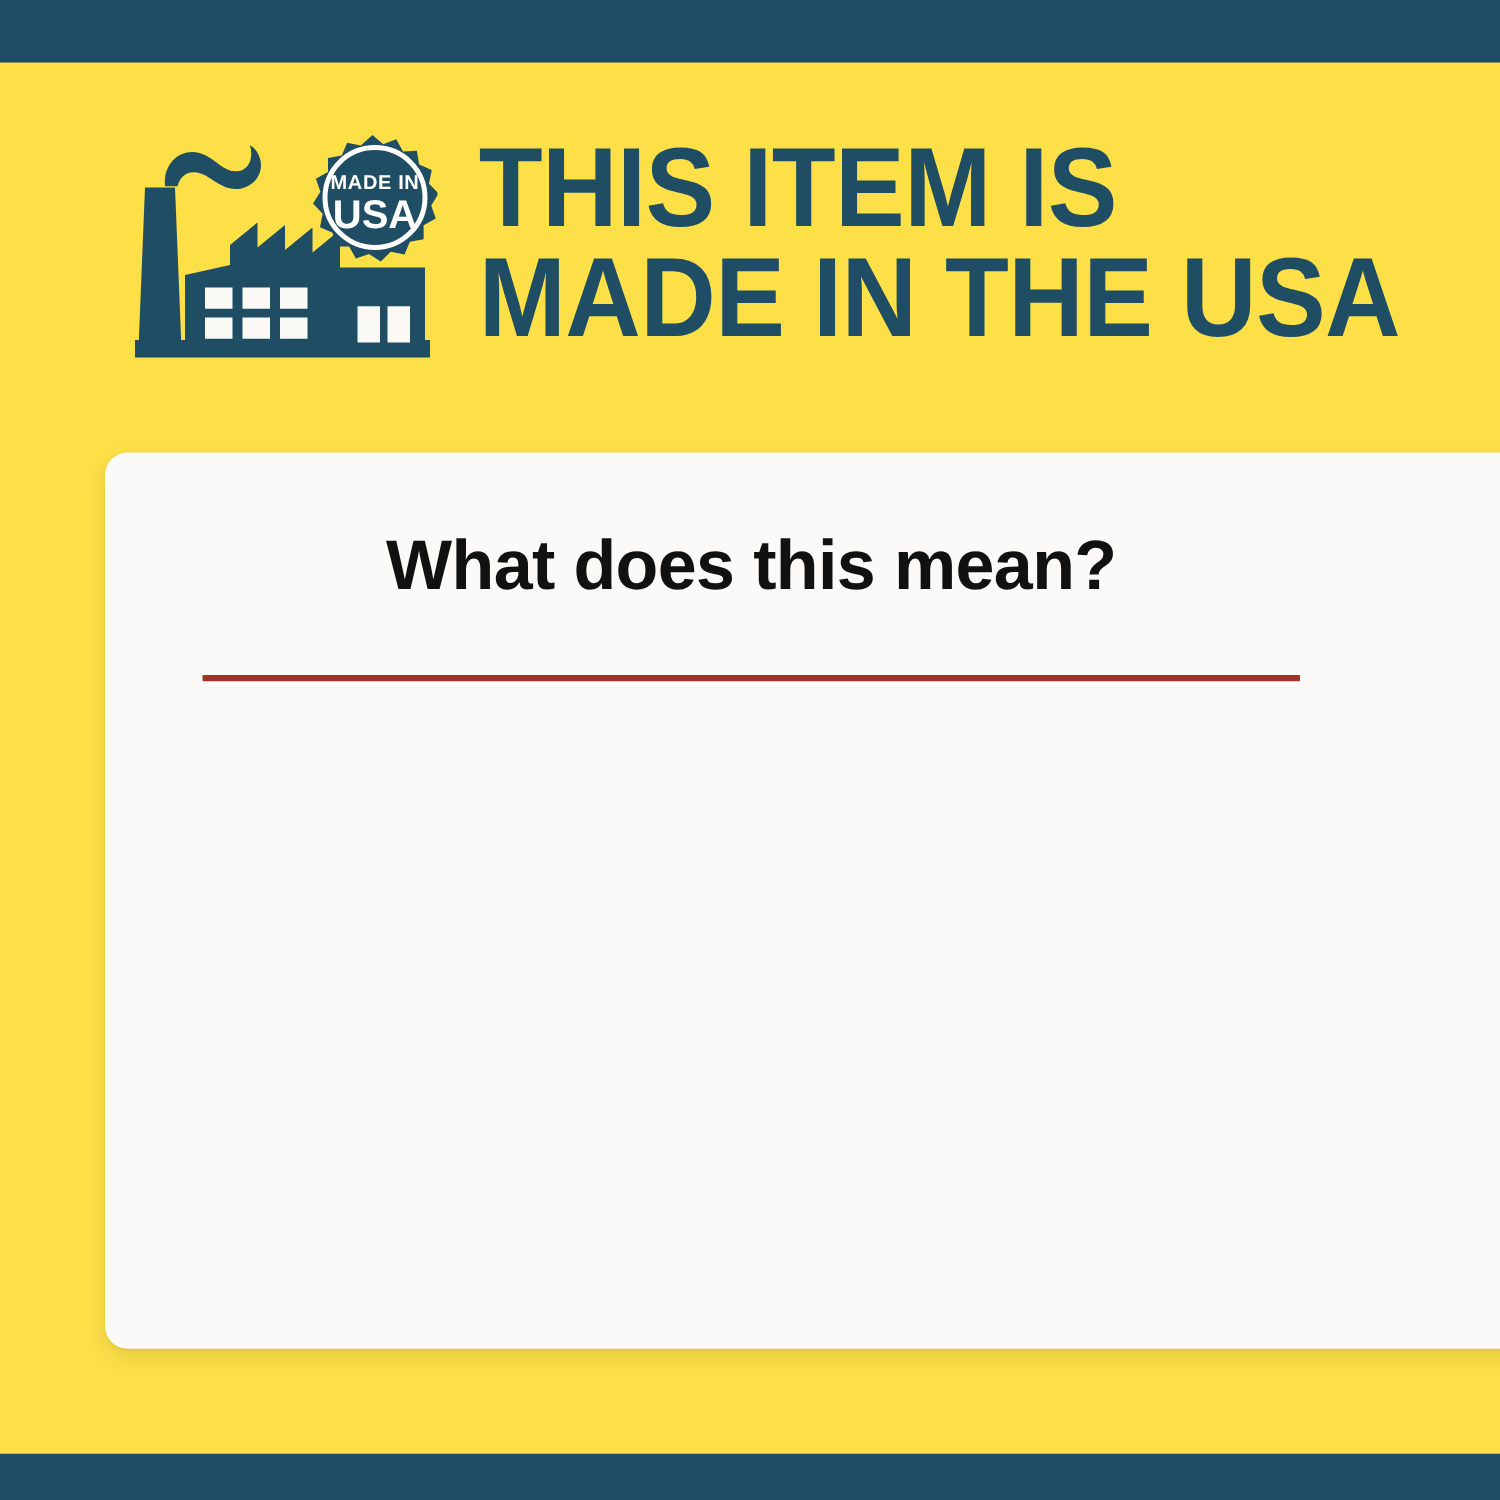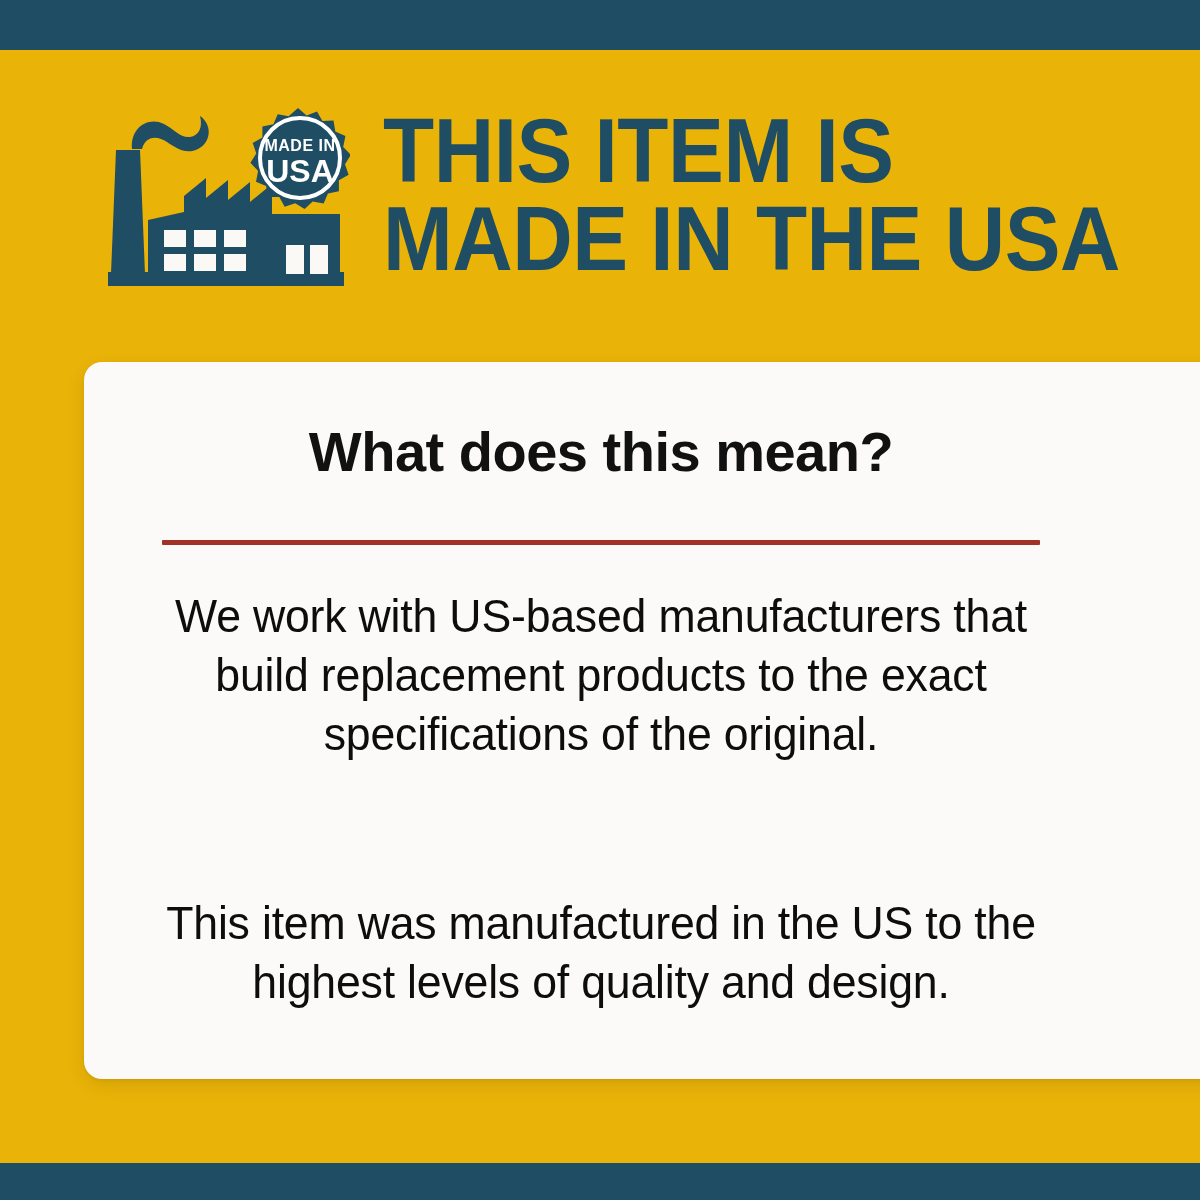--- a/index.html
+++ b/index.html
@@ -10,21 +10,21 @@
     width: 1200px;
     height: 1200px;
     background: #faf9f6;
     font-family: "Liberation Sans", sans-serif;
     overflow: hidden;
   }
   .page {
     position: relative;
     width: 1200px;
     height: 1200px;
-    background: #eab308;
+    background: #fde047;
     box-sizing: border-box;
   }
   
   .bar {
     position: absolute;
     left: 0;
     width: 1200px;
     background: #1f4d63;
   }
   .bar-top {
@@ -172,21 +172,17 @@
     <div class="headline">
       <span class="line">THIS ITEM IS</span>
       <span class="line">MADE IN THE USA</span>
     </div>
 
   </div>
 
   <div class="card">
     <div class="card-title">What does this mean?</div>
     <div class="divider"></div>
-    <div class="body-block">
-      <p class="para para-1">We work with US-based manufacturers that build replacement products to the exact specifications of the original.</p>
-      <p class="para para-2">This item was manufactured in the US to the highest levels of quality and design.</p>
-    </div>
   </div>
 
   <div class="bar bar-bottom"></div>
 
 </div>
 
 </body></html>

